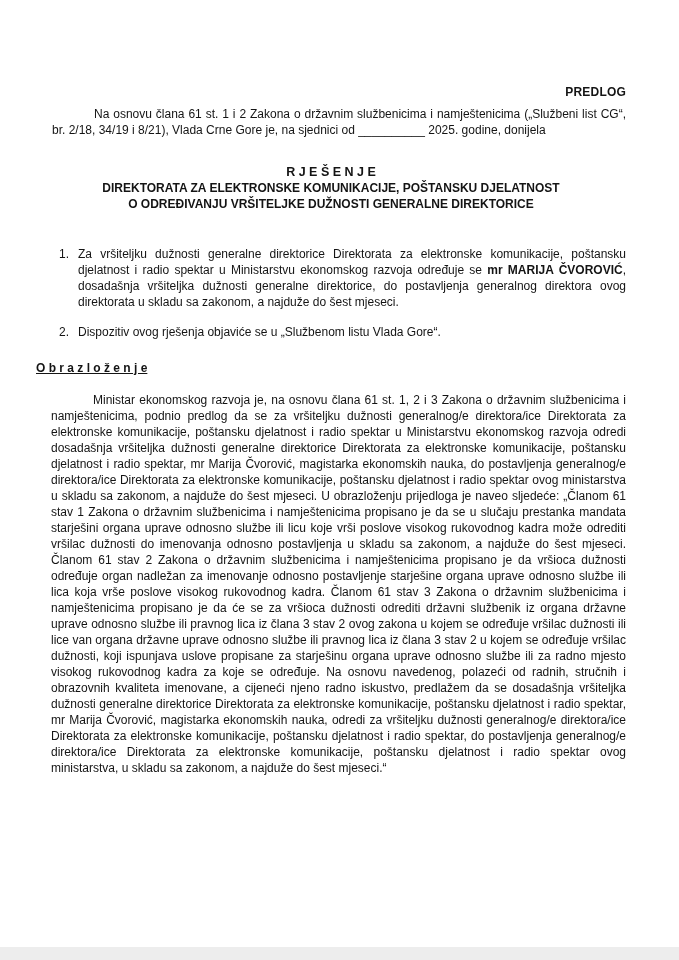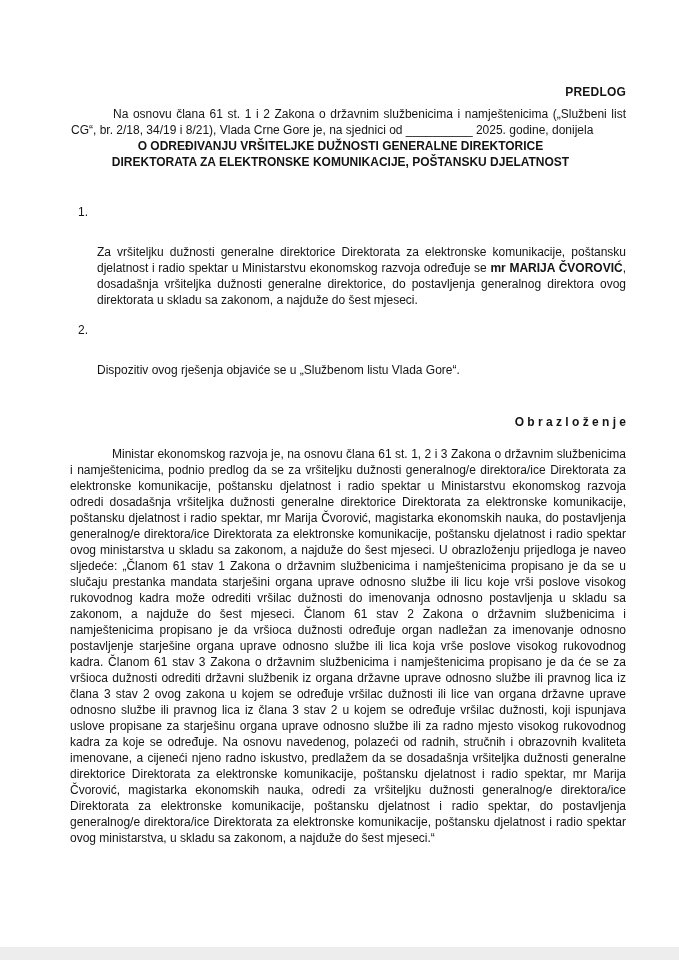--- a/index.html
+++ b/index.html
@@ -9,21 +9,21 @@
   body {
     width: 679px;
     height: 960px;
     background: #ffffff;
     color: #141414;
     font-family: "Liberation Sans", "DejaVu Sans", sans-serif;
     overflow: hidden;
     position: relative;
   }
   .doc {
-    padding: 84px 53px 0 55px;
+    padding: 84px 53px 0 36px;
     font-size: 12px;
     line-height: 16px;
   }
   .predlog {
     font-weight: bold;
     text-align: right;
     letter-spacing: 0.2px;
   }
   .intro {
     margin: 6px 0 0 16px;
@@ -48,29 +48,29 @@
     display: flex;
     margin-bottom: 14px;
   }
   .item .num {
     flex: none;
     width: 19px;
   }
   .item .txt {
     flex: 1;
     text-align: justify;
-    margin-top: 40px;
   }
   .bold {
     font-weight: bold;
   }
   .obr {
-    margin-top: 36px;
-    text-align: right;
+    margin-top: 20px;
+    text-align: left;
     font-weight: bold;
+    text-decoration: underline;
   }
   .body-par {
     margin: 16px 0 0 15px;
     text-align: justify;
     text-indent: 42px;
   }
   .page-edge {
     position: absolute;
     left: 0;
     right: 0;
@@ -81,24 +81,25 @@
 </style>
 </head>
 <body>
 
 <div class="doc">
 
   <div class="predlog">PREDLOG</div>
 
   <p class="intro">Na osnovu člana 61 st. 1 i 2 Zakona o državnim službenicima i namještenicima („Službeni list CG“, br. 2/18, 34/19 i 8/21), Vlada Crne Gore je, na sjednici od __________ 2025. godine, donijela</p>
 
+  <div class="title">R J E Š E N J E</div>
 
   <div class="subtitle">
+    <div>DIREKTORATA ZA ELEKTRONSKE KOMUNIKACIJE, POŠTANSKU DJELATNOST</div>
     <div>O ODREĐIVANJU VRŠITELJKE DUŽNOSTI GENERALNE DIREKTORICE</div>
-    <div>DIREKTORATA ZA ELEKTRONSKE KOMUNIKACIJE, POŠTANSKU DJELATNOST</div>
   </div>
 
   <div class="list">
 
     <div class="item">
       <span class="num">1.</span>
       <div class="txt">
         <span>Za vršiteljku dužnosti generalne direktorice Direktorata za elektronske komunikacije, poštansku djelatnost i radio spektar u Ministarstvu ekonomskog razvoja određuje se </span><span class="bold">mr MARIJA ČVOROVIĆ</span><span>, dosadašnja vršiteljka dužnosti generalne direktorice, do postavljenja generalnog direktora ovog direktorata u skladu sa zakonom, a najduže do šest mjeseci.</span>
       </div>
     </div>

